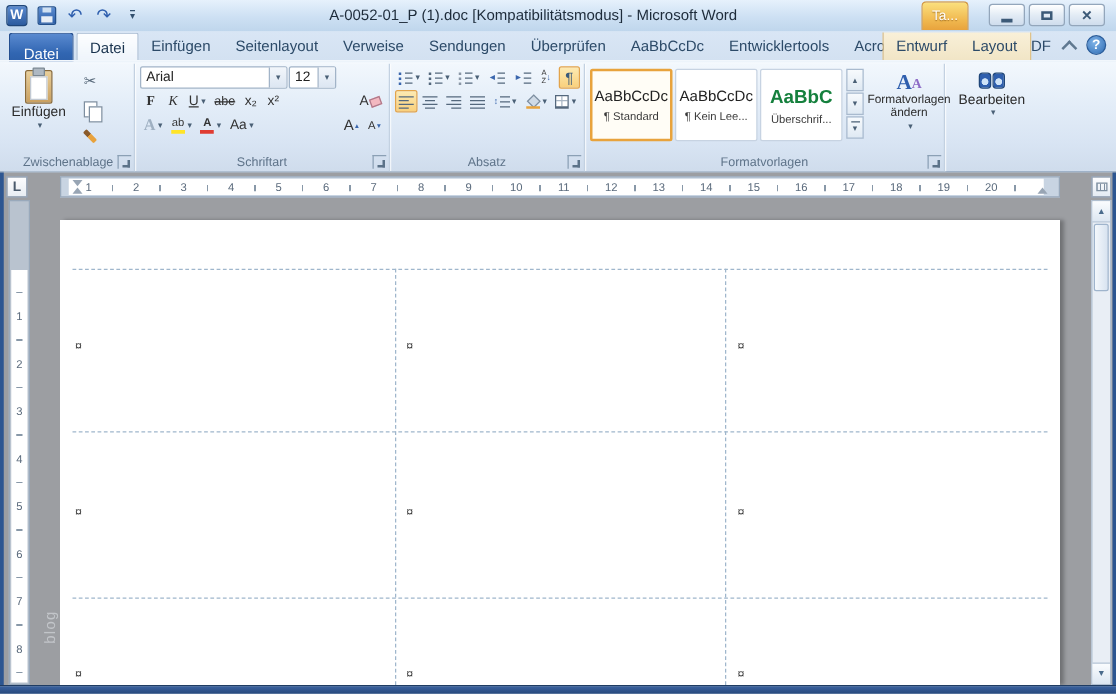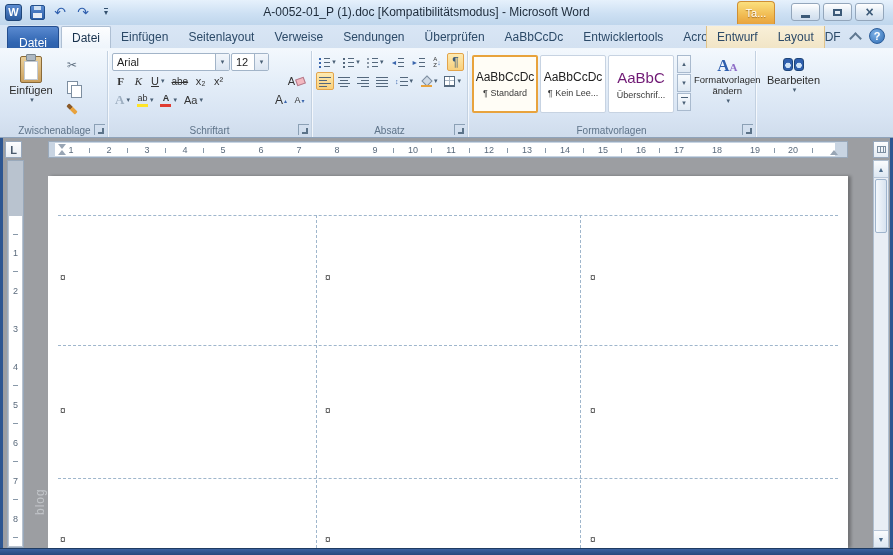--- a/index.html
+++ b/index.html
@@ -152,21 +152,21 @@
     background-size:100% 1px,1px 100%;background-position:center,center;}
 
   
   .g-styles{width:288px;}
   .styles-inner{display:flex;align-items:flex-start;gap:3px;padding-top:2px;}
   #stylecards{display:flex;gap:2px;}
   .stylecard{width:66px;height:58px;background:#fff;border:1px solid #c7d3e2;border-radius:2px;
     box-sizing:border-box;display:flex;flex-direction:column;align-items:center;justify-content:center;}
   .stylecard.sel{border:2px solid #e8a33d;background:#fffdf6;}
   .preview{font-size:12px;color:#222;white-space:nowrap;}
-  .preview.hd{font-weight:normal;font-size:15px;color:#701a75;}
+  .preview.hd{font-weight:bold;font-size:15px;color:#15803d;}
   .sname{font-size:9px;color:#3a3a3a;margin-top:4px;max-width:60px;white-space:nowrap;
     overflow:hidden;text-align:center;}
   .galscroll{display:flex;flex-direction:column;gap:1px;}
   .galbtn{width:14px;height:18px;border:1px solid #a9bace;box-sizing:border-box;
     background:linear-gradient(#f7fafd,#dfe9f3);display:flex;flex-direction:column;
     align-items:center;justify-content:center;font-size:7px;color:#4a6076;}
   .morebar{display:block;width:7px;height:0;border-top:1px solid #4a6076;margin-bottom:1px;}
   .chgbtn{width:78px;display:flex;flex-direction:column;align-items:center;padding-top:2px;}
   .aa-ic{display:flex;align-items:flex-end;margin-bottom:1px;}
   .aa-big{font-family:"Liberation Serif",serif;font-weight:bold;font-size:17px;color:#2f5fae;line-height:17px;}

